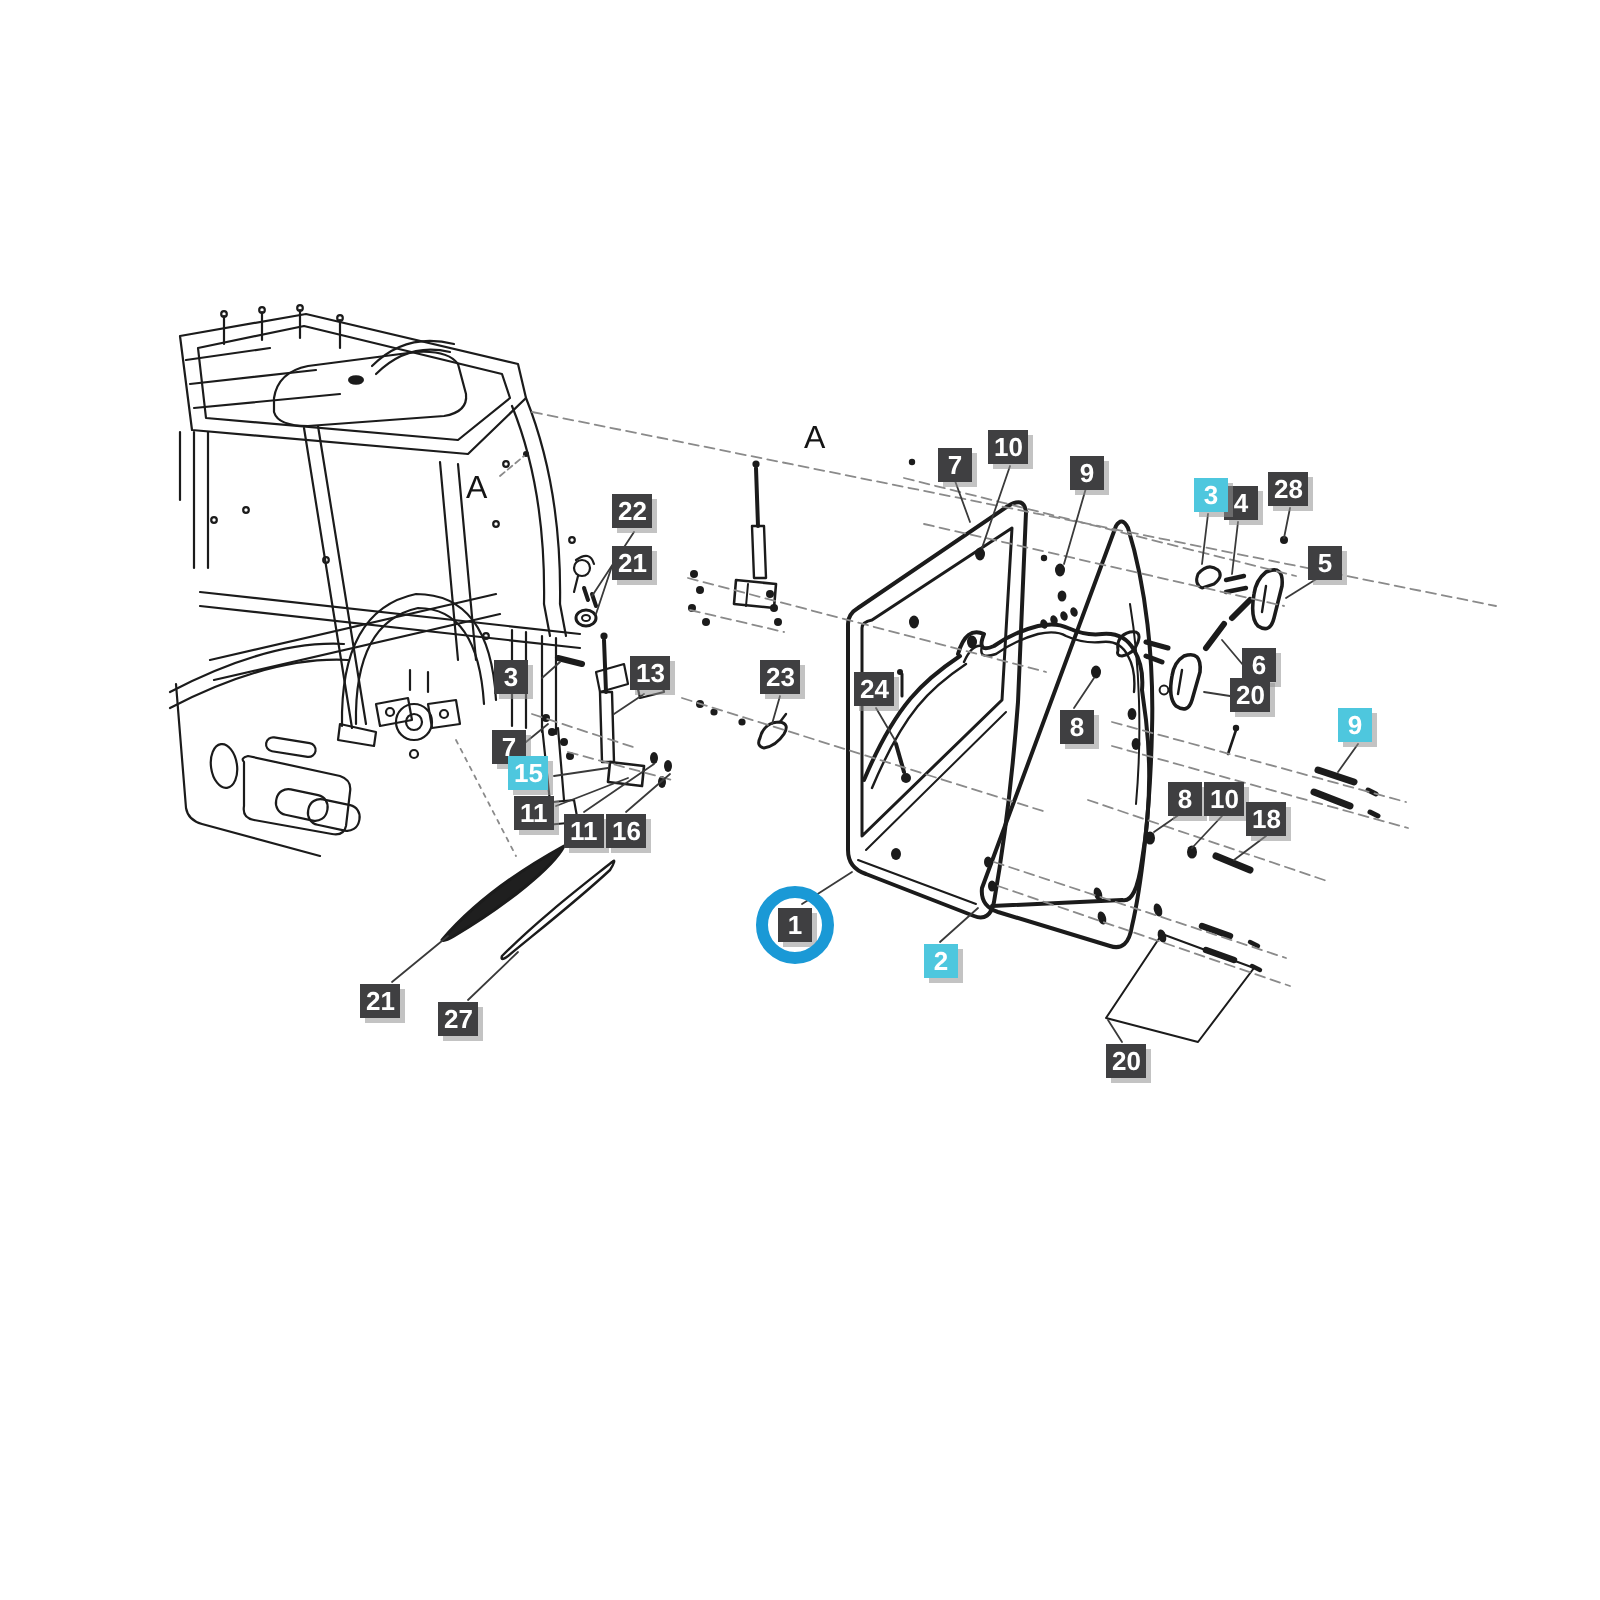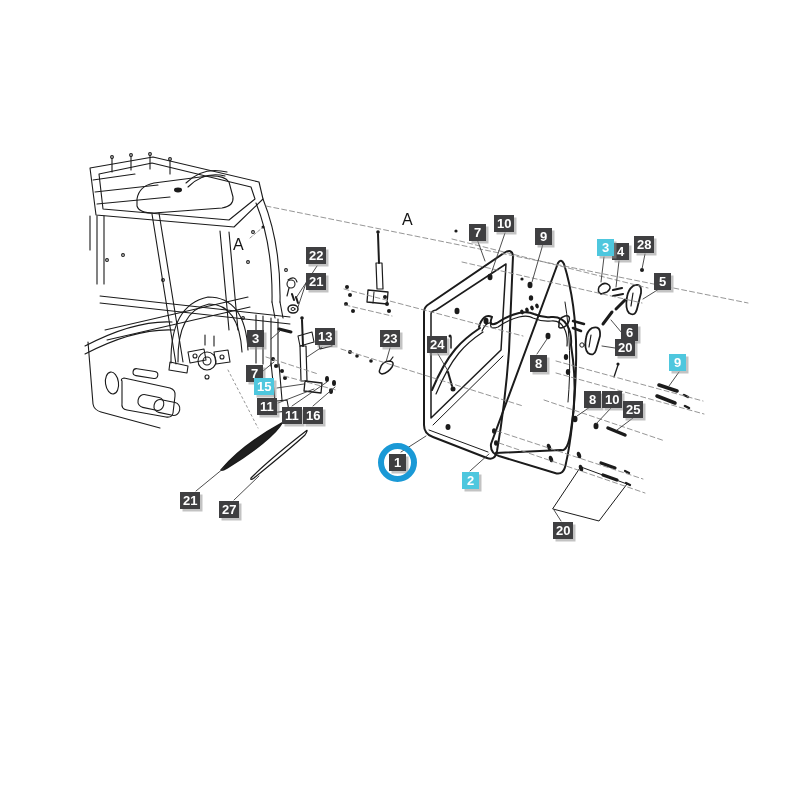--- a/index.html
+++ b/index.html
@@ -301,18 +301,18 @@
 <div class="plabel" style="left:282px;top:407px">11</div>
 <div class="plabel hl" style="left:254px;top:378px">15</div>
 <div class="plabel" style="left:303px;top:407px">16</div>
 <div class="plabel hl" style="left:669px;top:354px">9</div>
 <div class="plabel" style="left:615px;top:339px">20</div>
 <div class="plabel" style="left:553px;top:522px">20</div>
 <div class="plabel" style="left:306px;top:273px">21</div>
 <div class="plabel" style="left:306px;top:247px">22</div>
 <div class="plabel" style="left:380px;top:330px">23</div>
 <div class="plabel" style="left:427px;top:336px">24</div>
-<div class="plabel" style="left:623px;top:401px">25</div>
+<div class="plabel" style="left:623px;top:401px">18</div>
 <div class="plabel" style="left:180px;top:492px">21</div>
 <div class="plabel" style="left:219px;top:501px">27</div>
 <div class="plabel" style="left:634px;top:236px">28</div>
 
 </div>
 
 </body></html>

